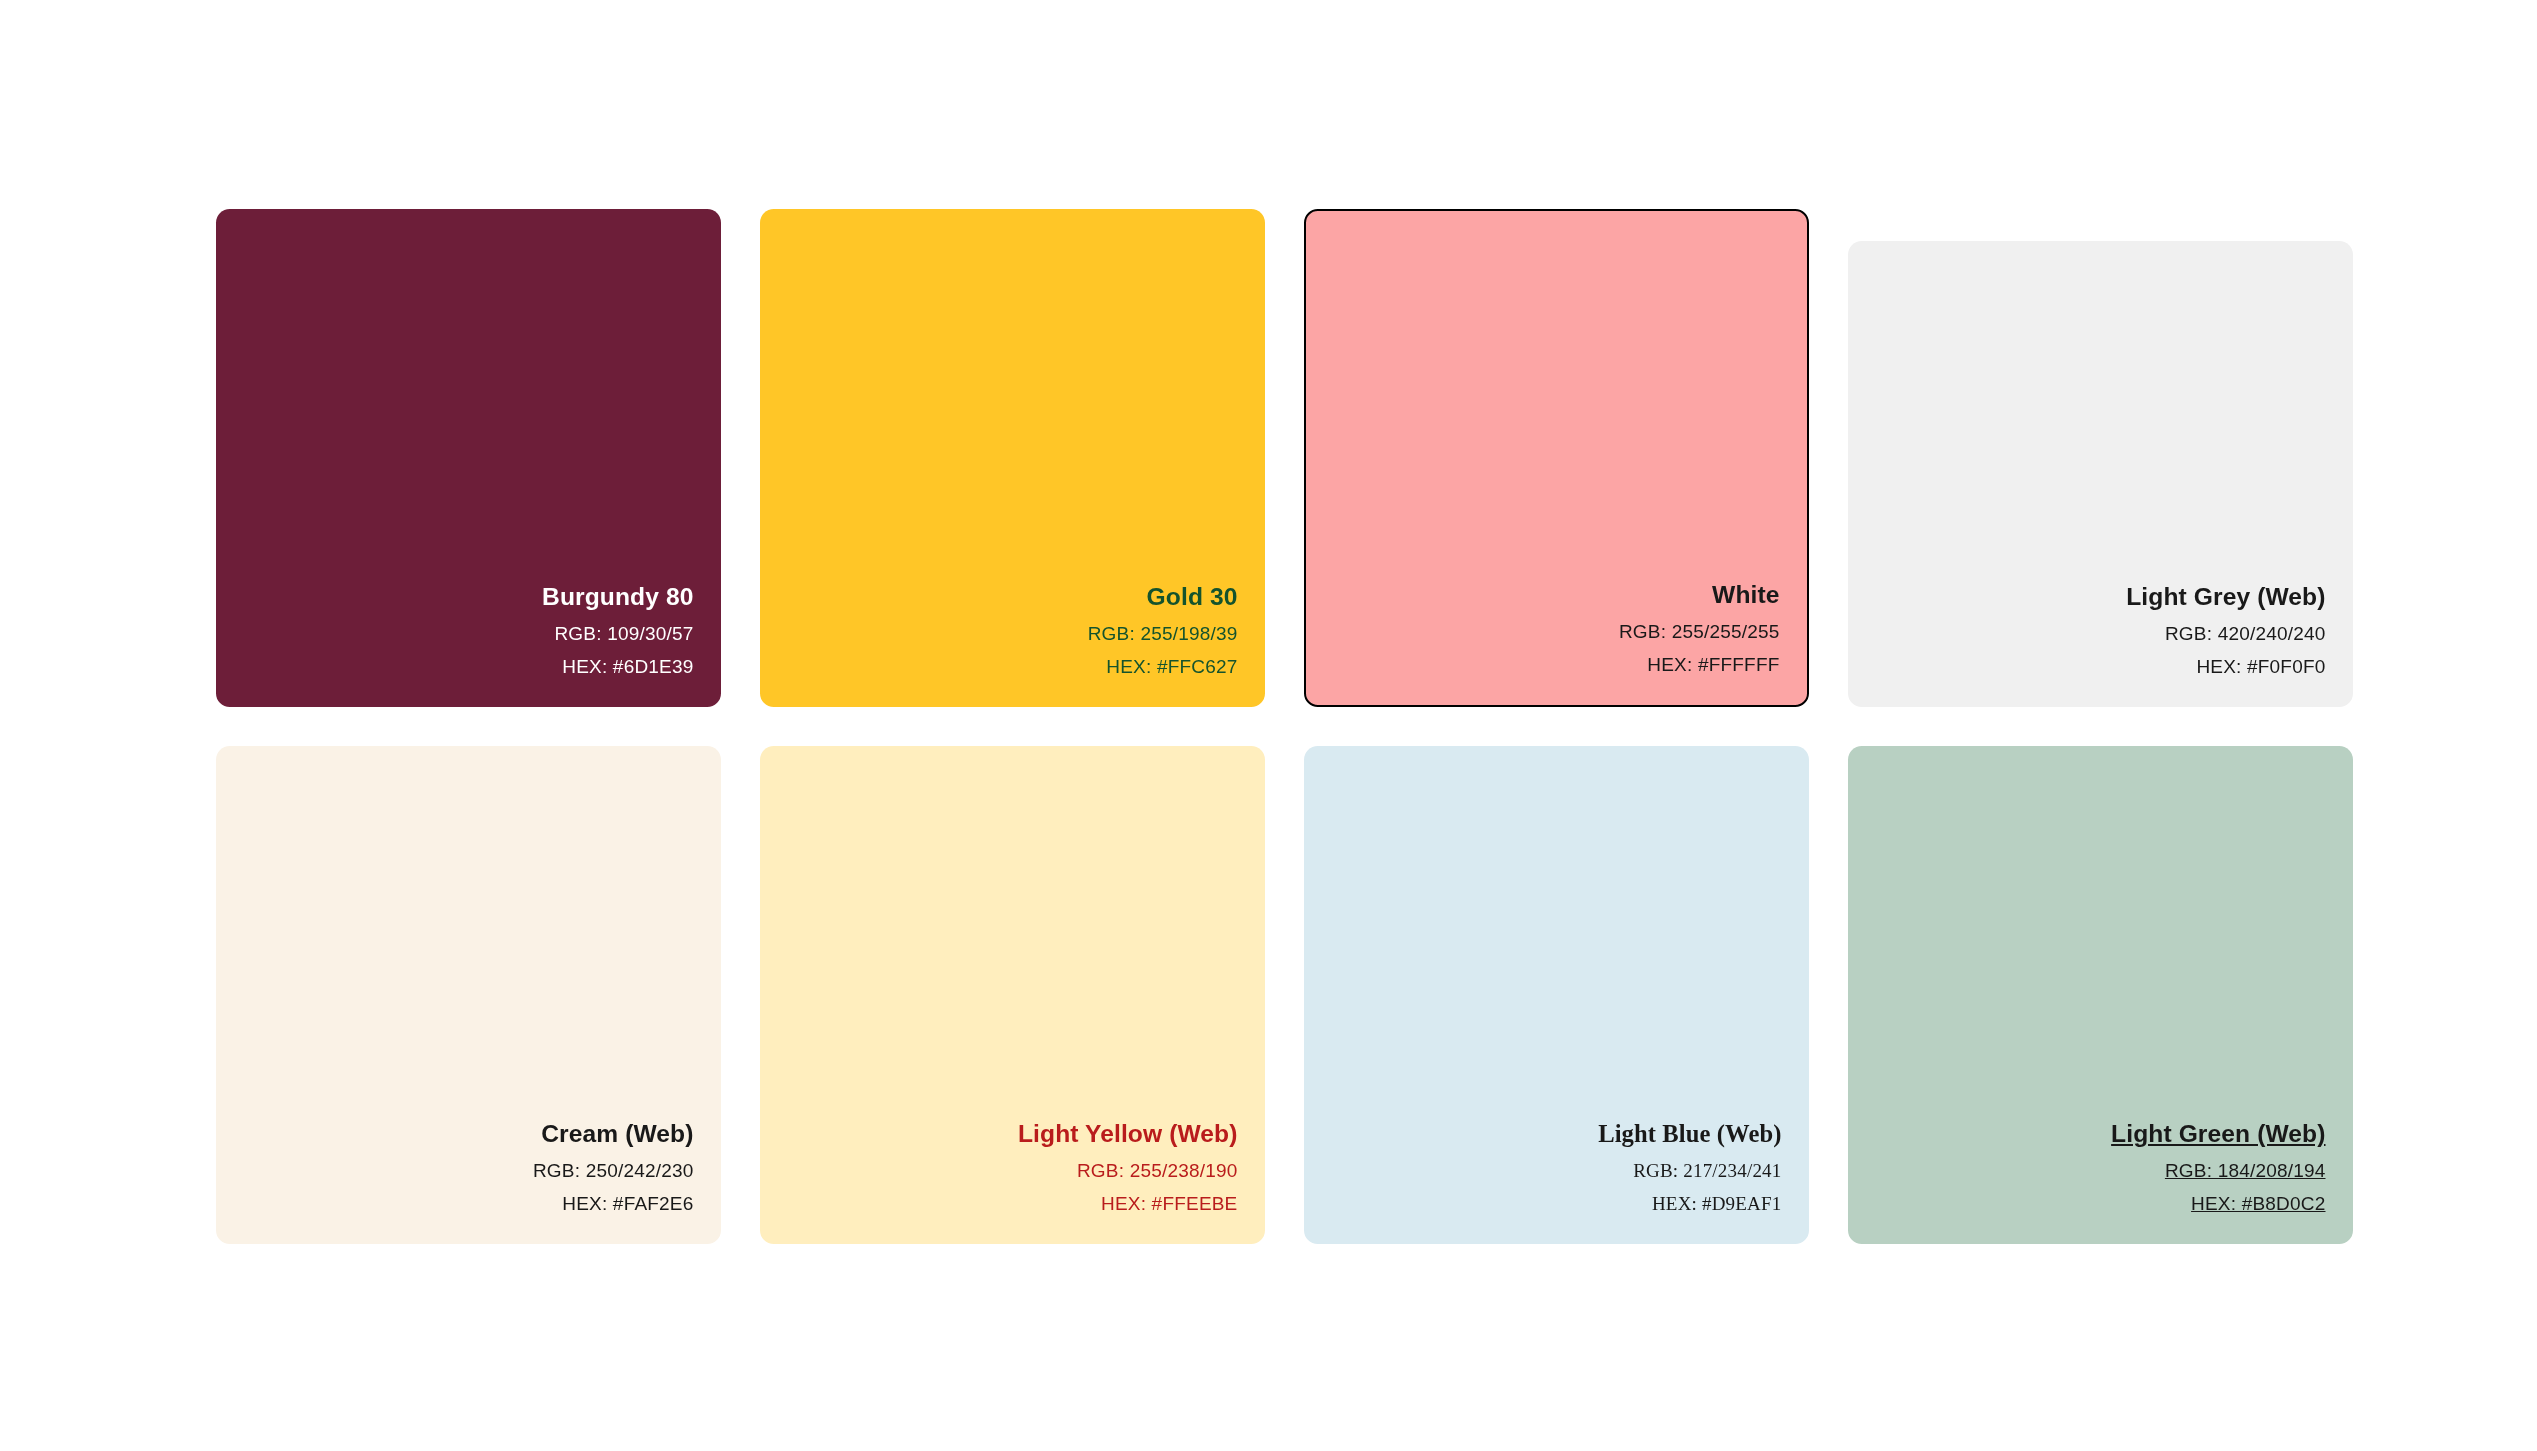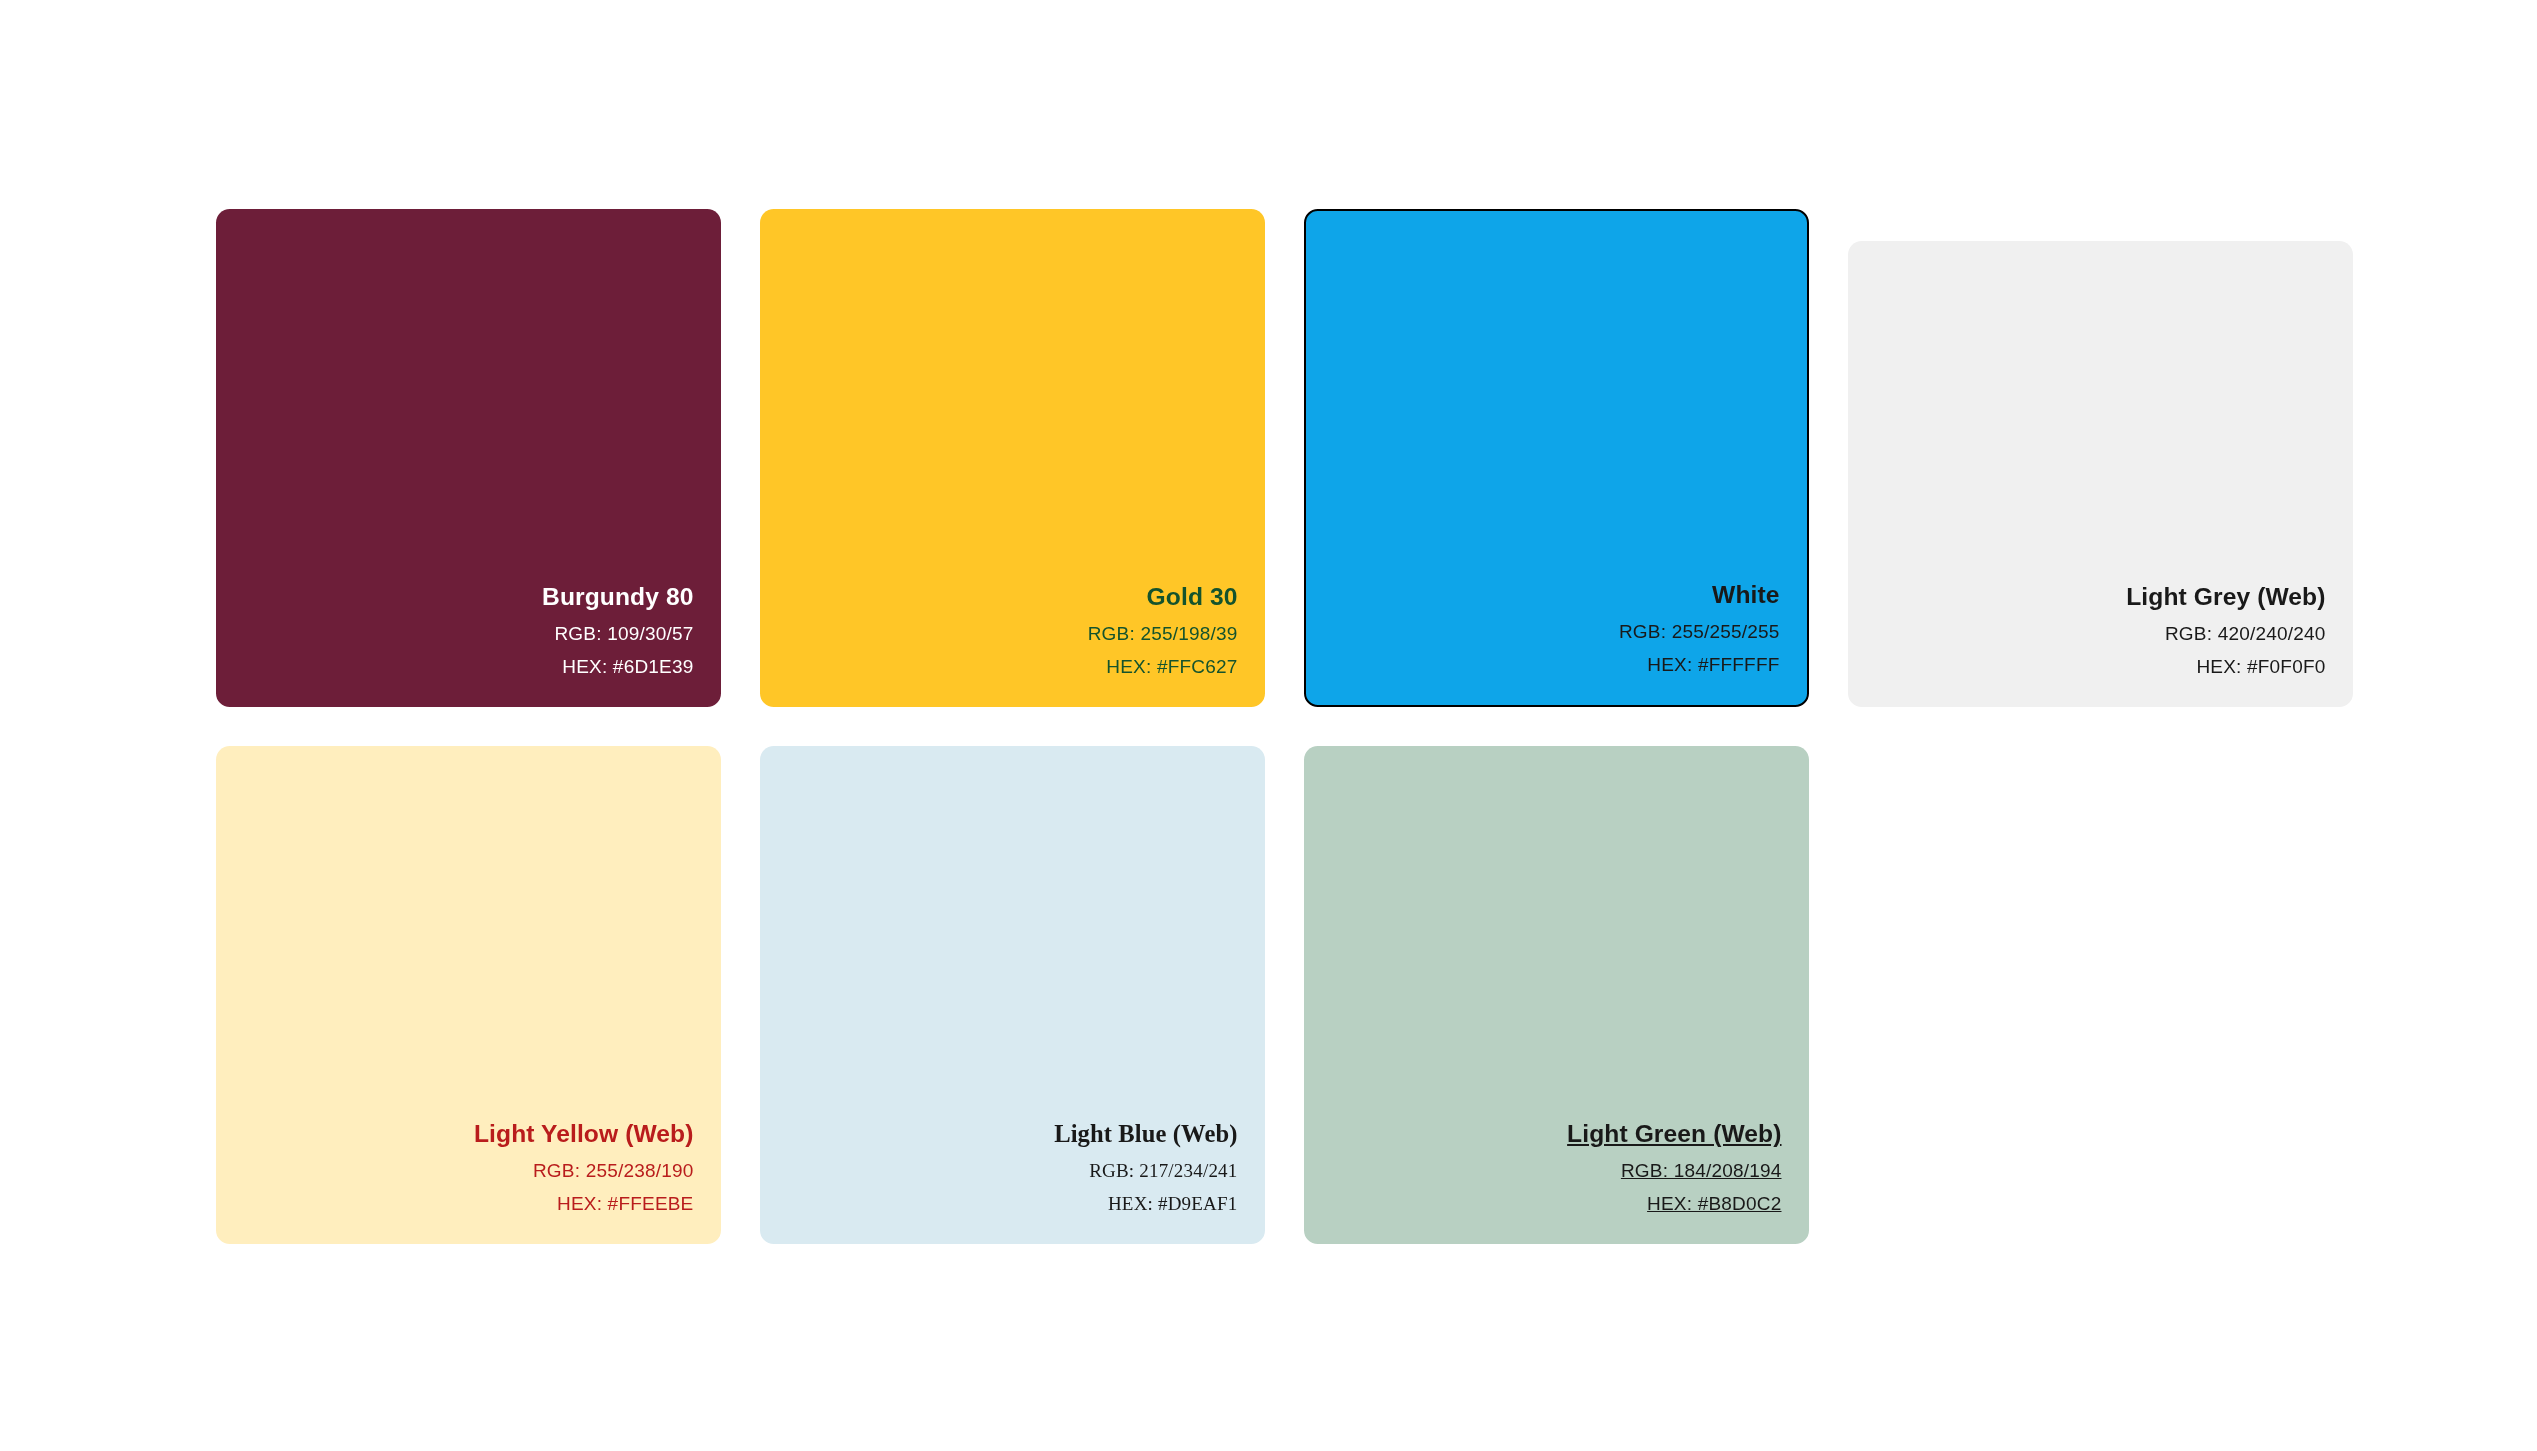--- a/index.html
+++ b/index.html
@@ -80,32 +80,39 @@
         <div class="swatch-line last">HEX: #6D1E39</div>
       </div>
     </div>
     <div class="swatch-card" style="background: rgb(255, 198, 39);">
       <div class="swatch-info" style="color: #14532d;">
         <div class="swatch-name">Gold 30</div>
         <div class="swatch-line">RGB: 255/198/39</div>
         <div class="swatch-line last">HEX: #FFC627</div>
       </div>
     </div>
-    <div class="swatch-card has-outline" style="background: #0ea5e9; padding-left: 12px;">
+    <div class="swatch-card has-outline" style="background: #fca5a5; padding-left: 12px;">
       <div class="swatch-info" style="color: rgb(25, 25, 25);">
         <div class="swatch-name">White</div>
         <div class="swatch-line">RGB: 255/255/255</div>
         <div class="swatch-line last">HEX: #FFFFFF</div>
       </div>
     </div>
     <div class="swatch-card" style="background: rgb(240, 240, 240); margin-top: 32px;">
       <div class="swatch-info" style="color: rgb(25, 25, 25);">
         <div class="swatch-name">Light Grey (Web)</div>
         <div class="swatch-line">RGB: 420/240/240</div>
         <div class="swatch-line last">HEX: #F0F0F0</div>
+      </div>
+    </div>
+    <div class="swatch-card" style="background: rgb(250, 242, 230);">
+      <div class="swatch-info" style="color: rgb(25, 25, 25);">
+        <div class="swatch-name">Cream (Web)</div>
+        <div class="swatch-line">RGB: 250/242/230</div>
+        <div class="swatch-line last">HEX: #FAF2E6</div>
       </div>
     </div>
     <div class="swatch-card" style="background: rgb(255, 238, 190);">
       <div class="swatch-info" style="color: #b91c1c;">
         <div class="swatch-name">Light Yellow (Web)</div>
         <div class="swatch-line">RGB: 255/238/190</div>
         <div class="swatch-line last">HEX: #FFEEBE</div>
       </div>
     </div>
     <div class="swatch-card" style="background: rgb(217, 234, 241); font-family: Liberation Serif, serif;">

